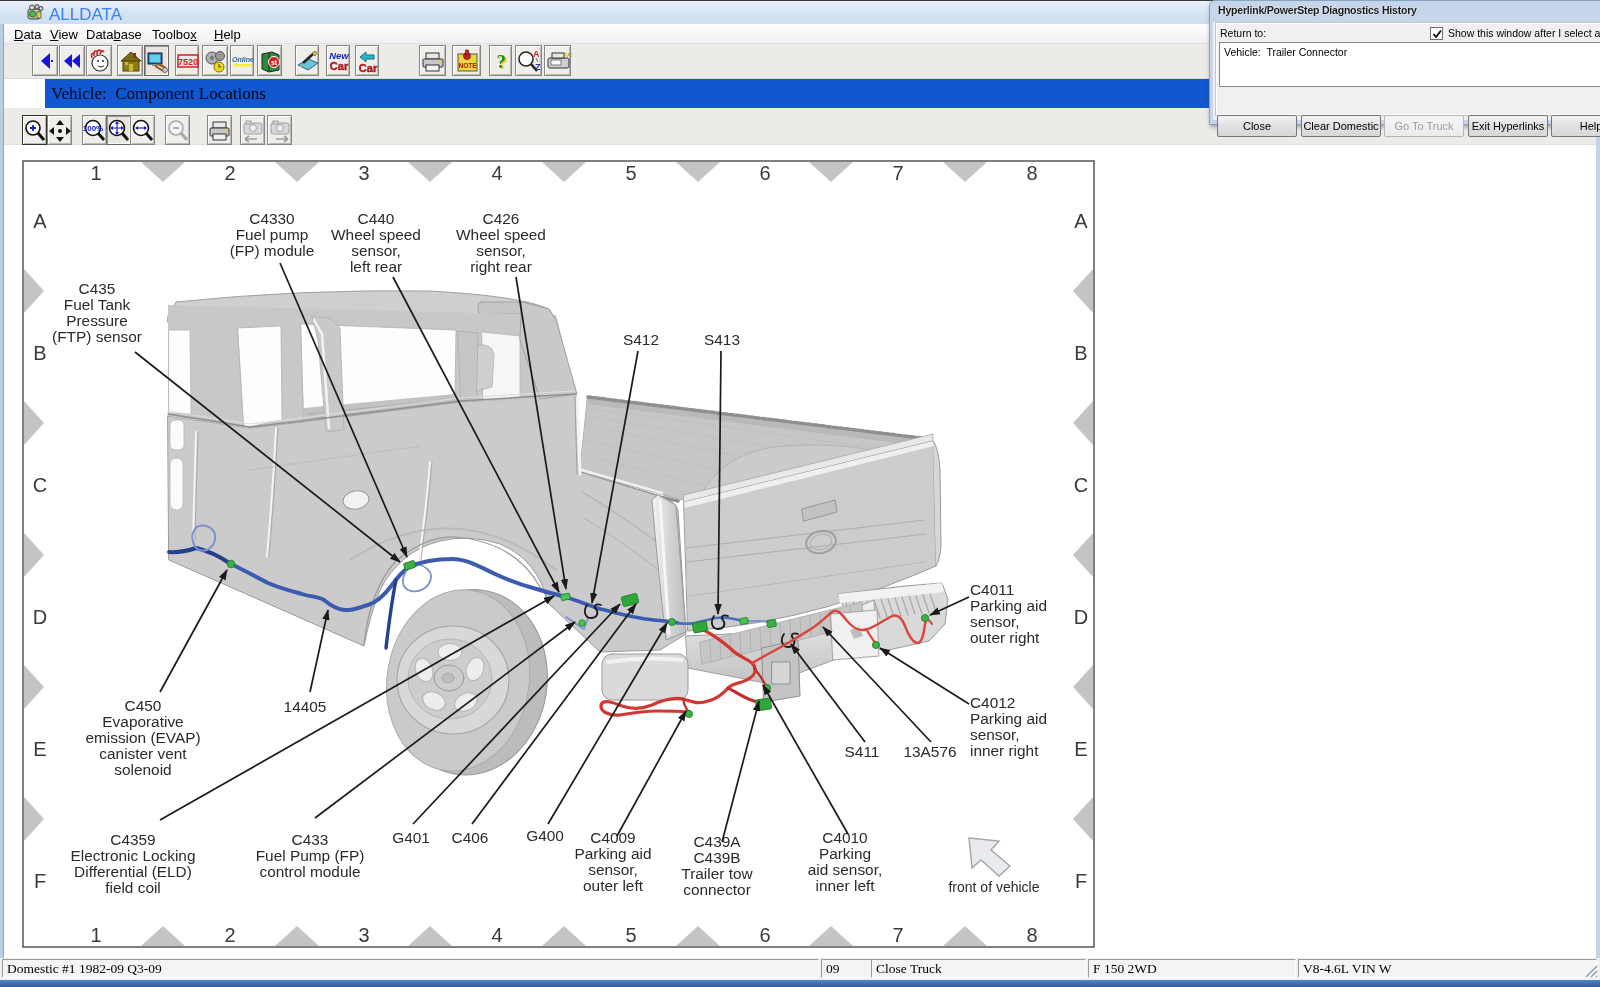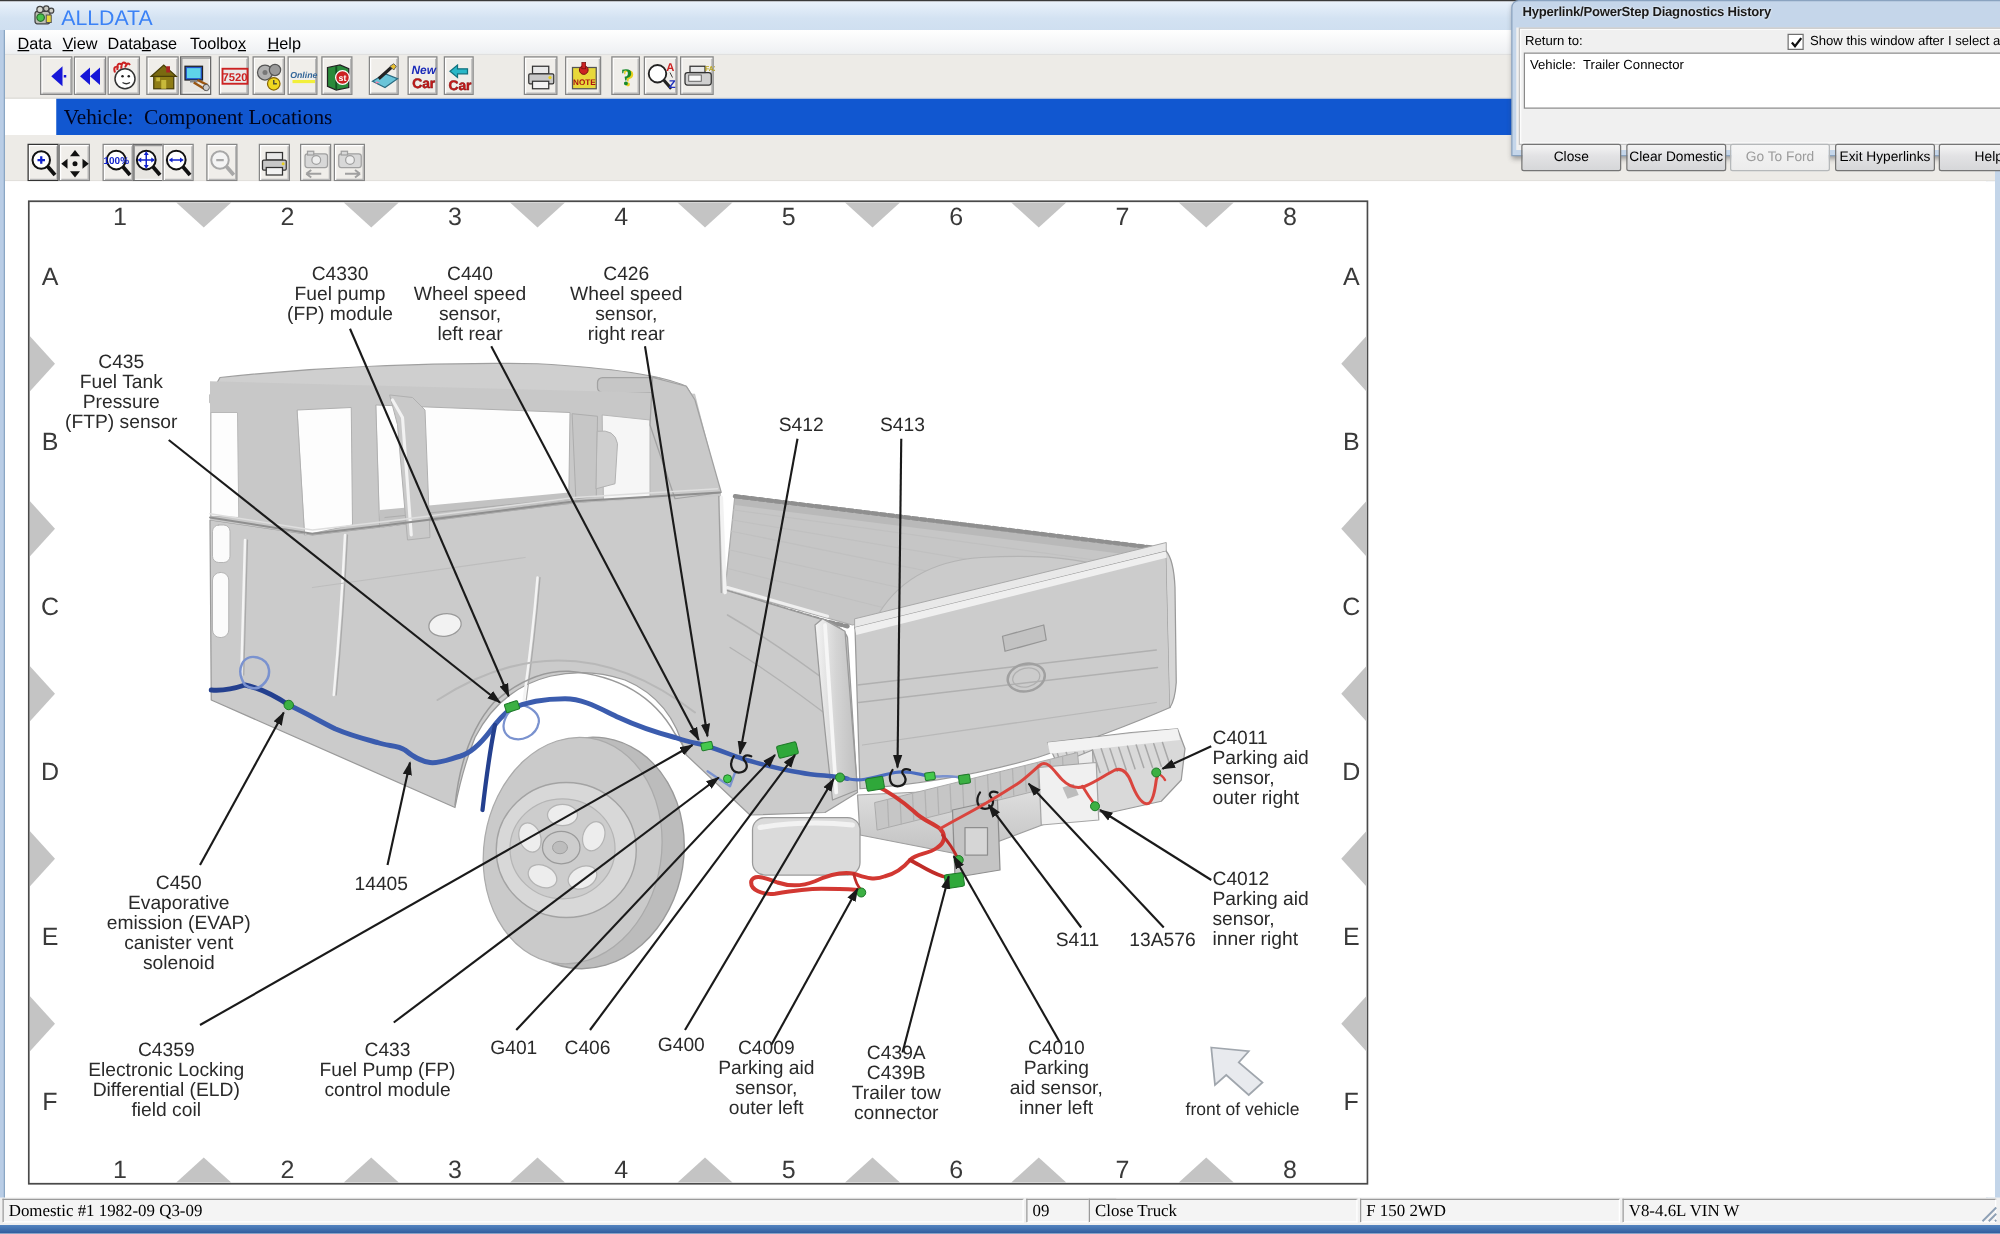--- a/index.html
+++ b/index.html
@@ -669,18 +669,18 @@
           <svg width="13" height="13">
             <path d="M2.5,6 L5,9 L10,2.5" stroke="#111" stroke-width="1.8" fill="none"></path>
           </svg>
         </div>
       <div class="dtext" style="left:232px;top:4px;width:200px;overflow:hidden;white-space:nowrap">Show this window after I select a hyperlink</div>
       <div id="dlglist">
           <div class="dtext" style="left:4px;top:3px">Vehicle:&nbsp; Trailer Connector</div>
         </div>
       <div class="dbtn" style="left:1px">Close</div>
       <div class="dbtn" style="left:85px">Clear Domestic</div>
-      <div class="dbtn dis" style="left:168px">Go To Ford</div>
+      <div class="dbtn dis" style="left:168px">Go To Truck</div>
       <div class="dbtn" style="left:252px">Exit Hyperlinks</div>
       <div class="dbtn" style="left:335px;width:80px">Help</div>
     </div>
   </div>
 </div>
 
 </body></html>

